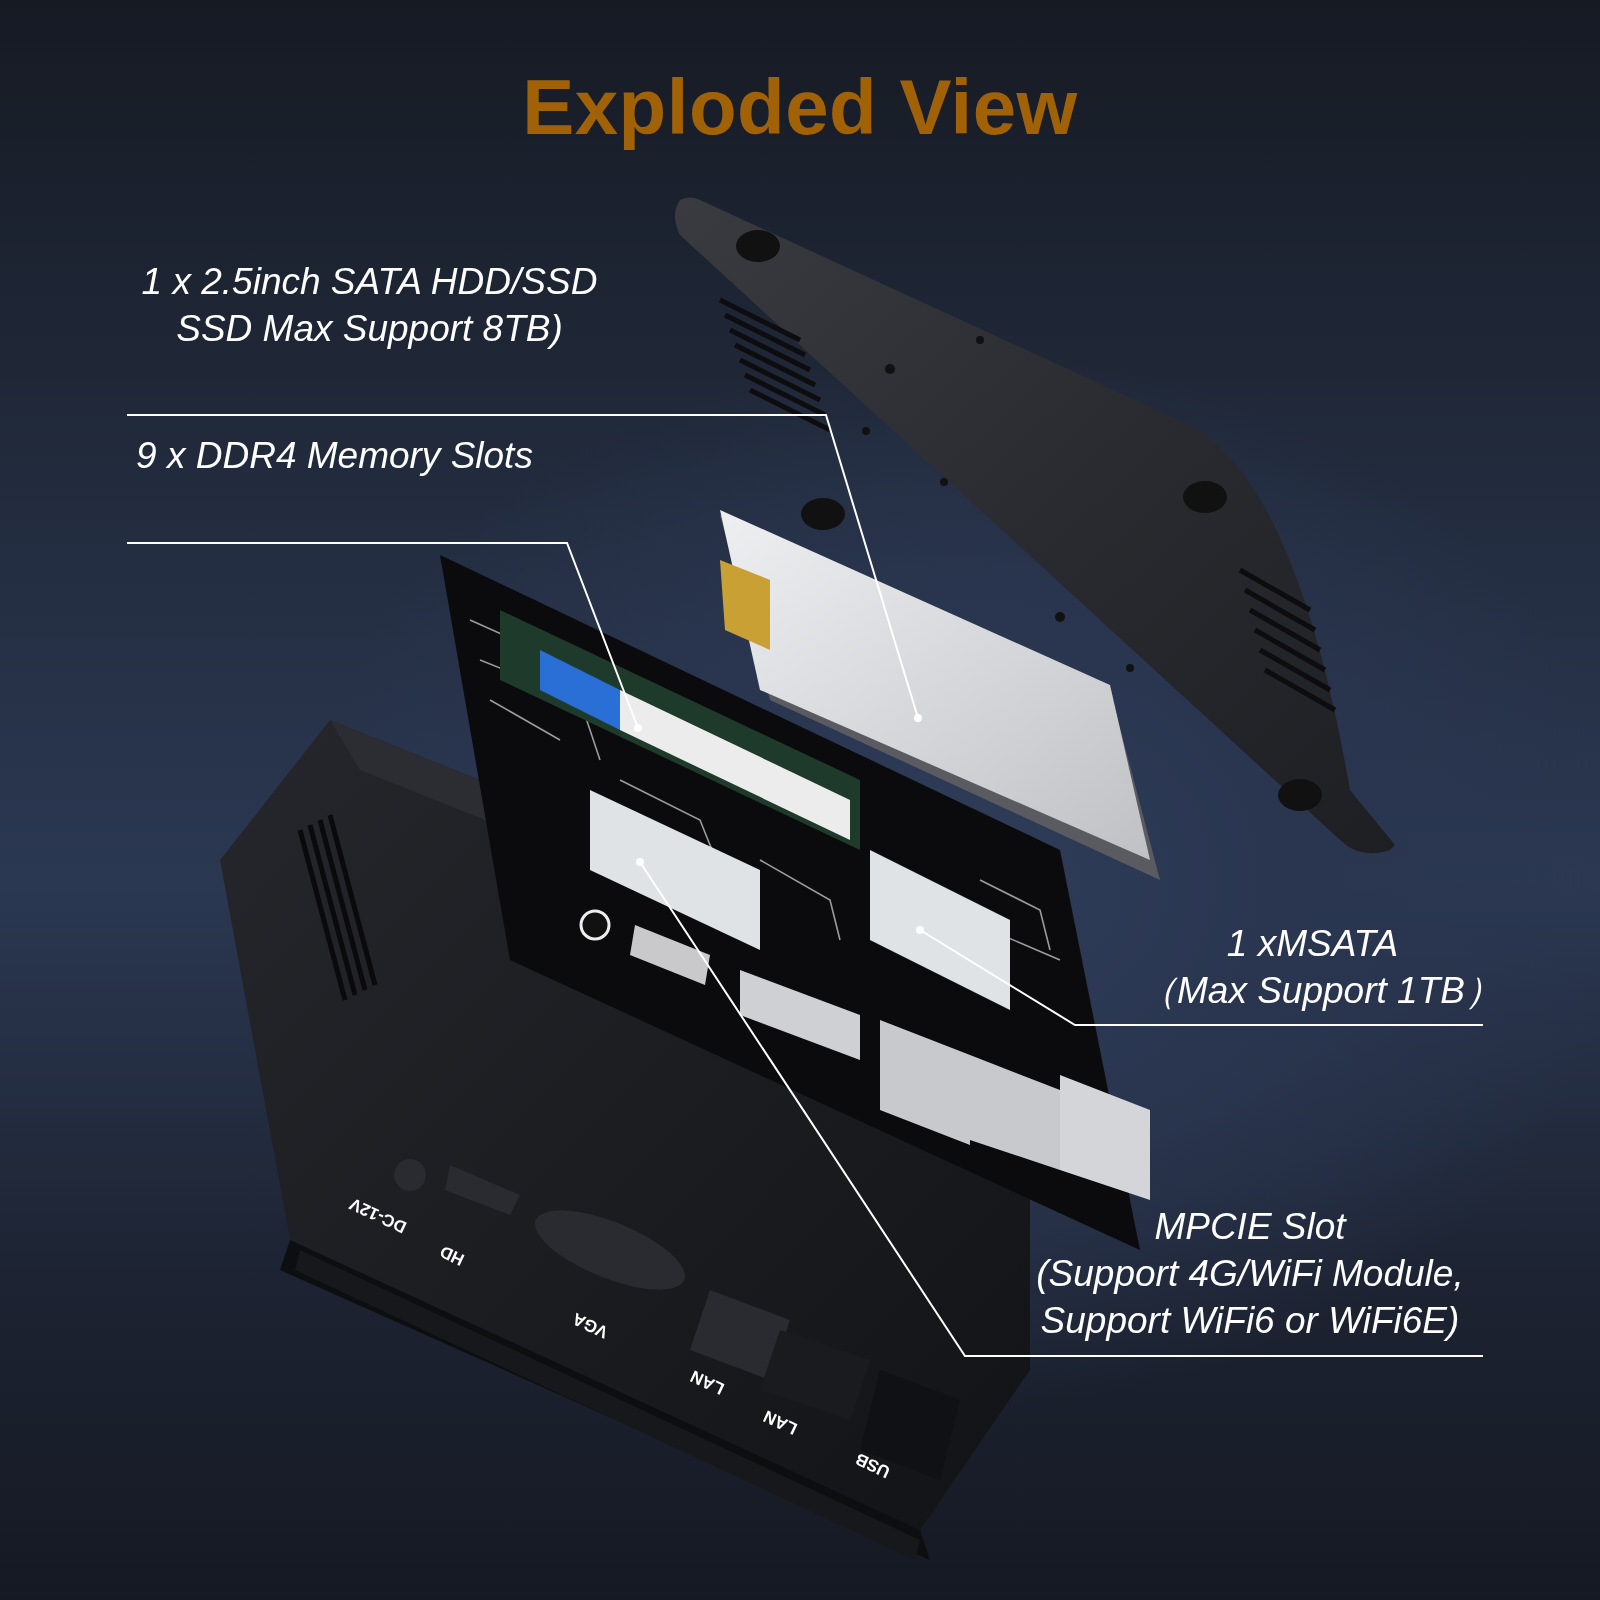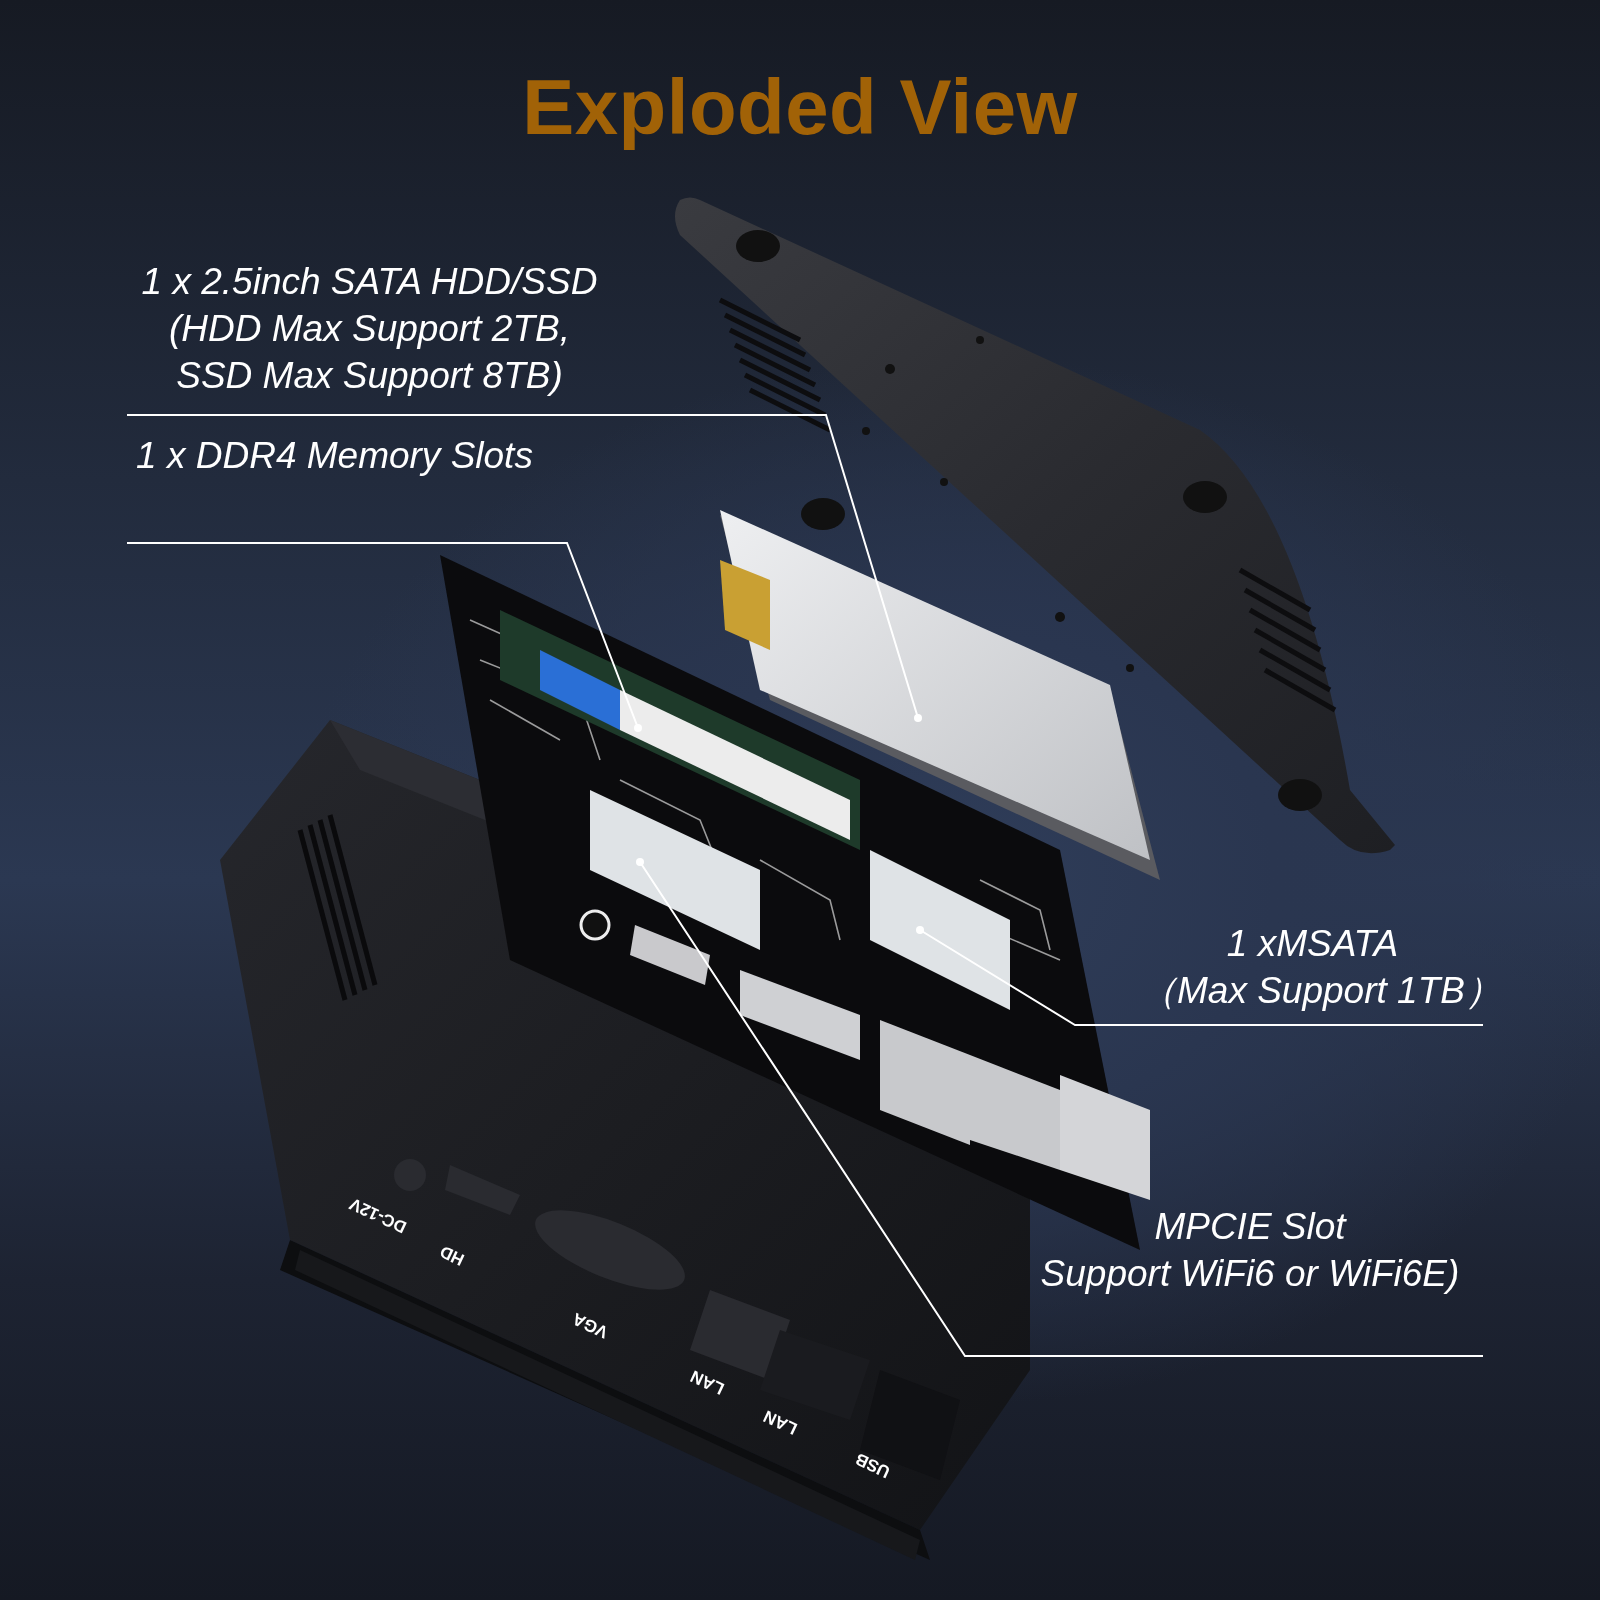--- a/index.html
+++ b/index.html
@@ -152,35 +152,35 @@
   <g fill="#ffffff">
     <circle cx="918" cy="718" r="4"></circle>
     <circle cx="638" cy="728" r="4"></circle>
     <circle cx="920" cy="930" r="4"></circle>
     <circle cx="640" cy="862" r="4"></circle>
   </g>
 </svg>
 
 <div class="callout" style="left:117px; top:258px; width:505px;">
   <div>1 x 2.5inch SATA HDD/SSD</div>
-  <div>(HDD Max Support 2TB,</div>
   <div>SSD Max Support 8TB)</div>
 </div>
 
 <div class="callout" style="left:117px; top:432px; width:435px;">
-  <div>1 x DDR4 Memory Slots</div>
+  <div>9 x DDR4 Memory Slots</div>
 </div>
 
 <div class="callout" style="left:1140px; top:920px; width:345px;">
   <div>1 xMSATA</div>
   <div>（Max Support 1TB）</div>
 </div>
 
 <div class="callout" style="left:1015px; top:1203px; width:470px;">
   <div>MPCIE Slot</div>
+  <div>(Support 4G/WiFi Module,</div>
   <div>Support WiFi6 or WiFi6E)</div>
 </div>
 
 <div class="port-label" style="left:348px; top:1205px; transform: rotate(205deg);">DC-12V</div>
 <div class="port-label" style="left:440px; top:1245px; transform: rotate(205deg);">HD</div>
 <div class="port-label" style="left:572px; top:1315px; transform: rotate(205deg);">VGA</div>
 <div class="port-label" style="left:690px; top:1372px; transform: rotate(205deg);">LAN</div>
 <div class="port-label" style="left:763px; top:1412px; transform: rotate(205deg);">LAN</div>
 <div class="port-label" style="left:855px; top:1455px; transform: rotate(205deg);">USB</div>
 

